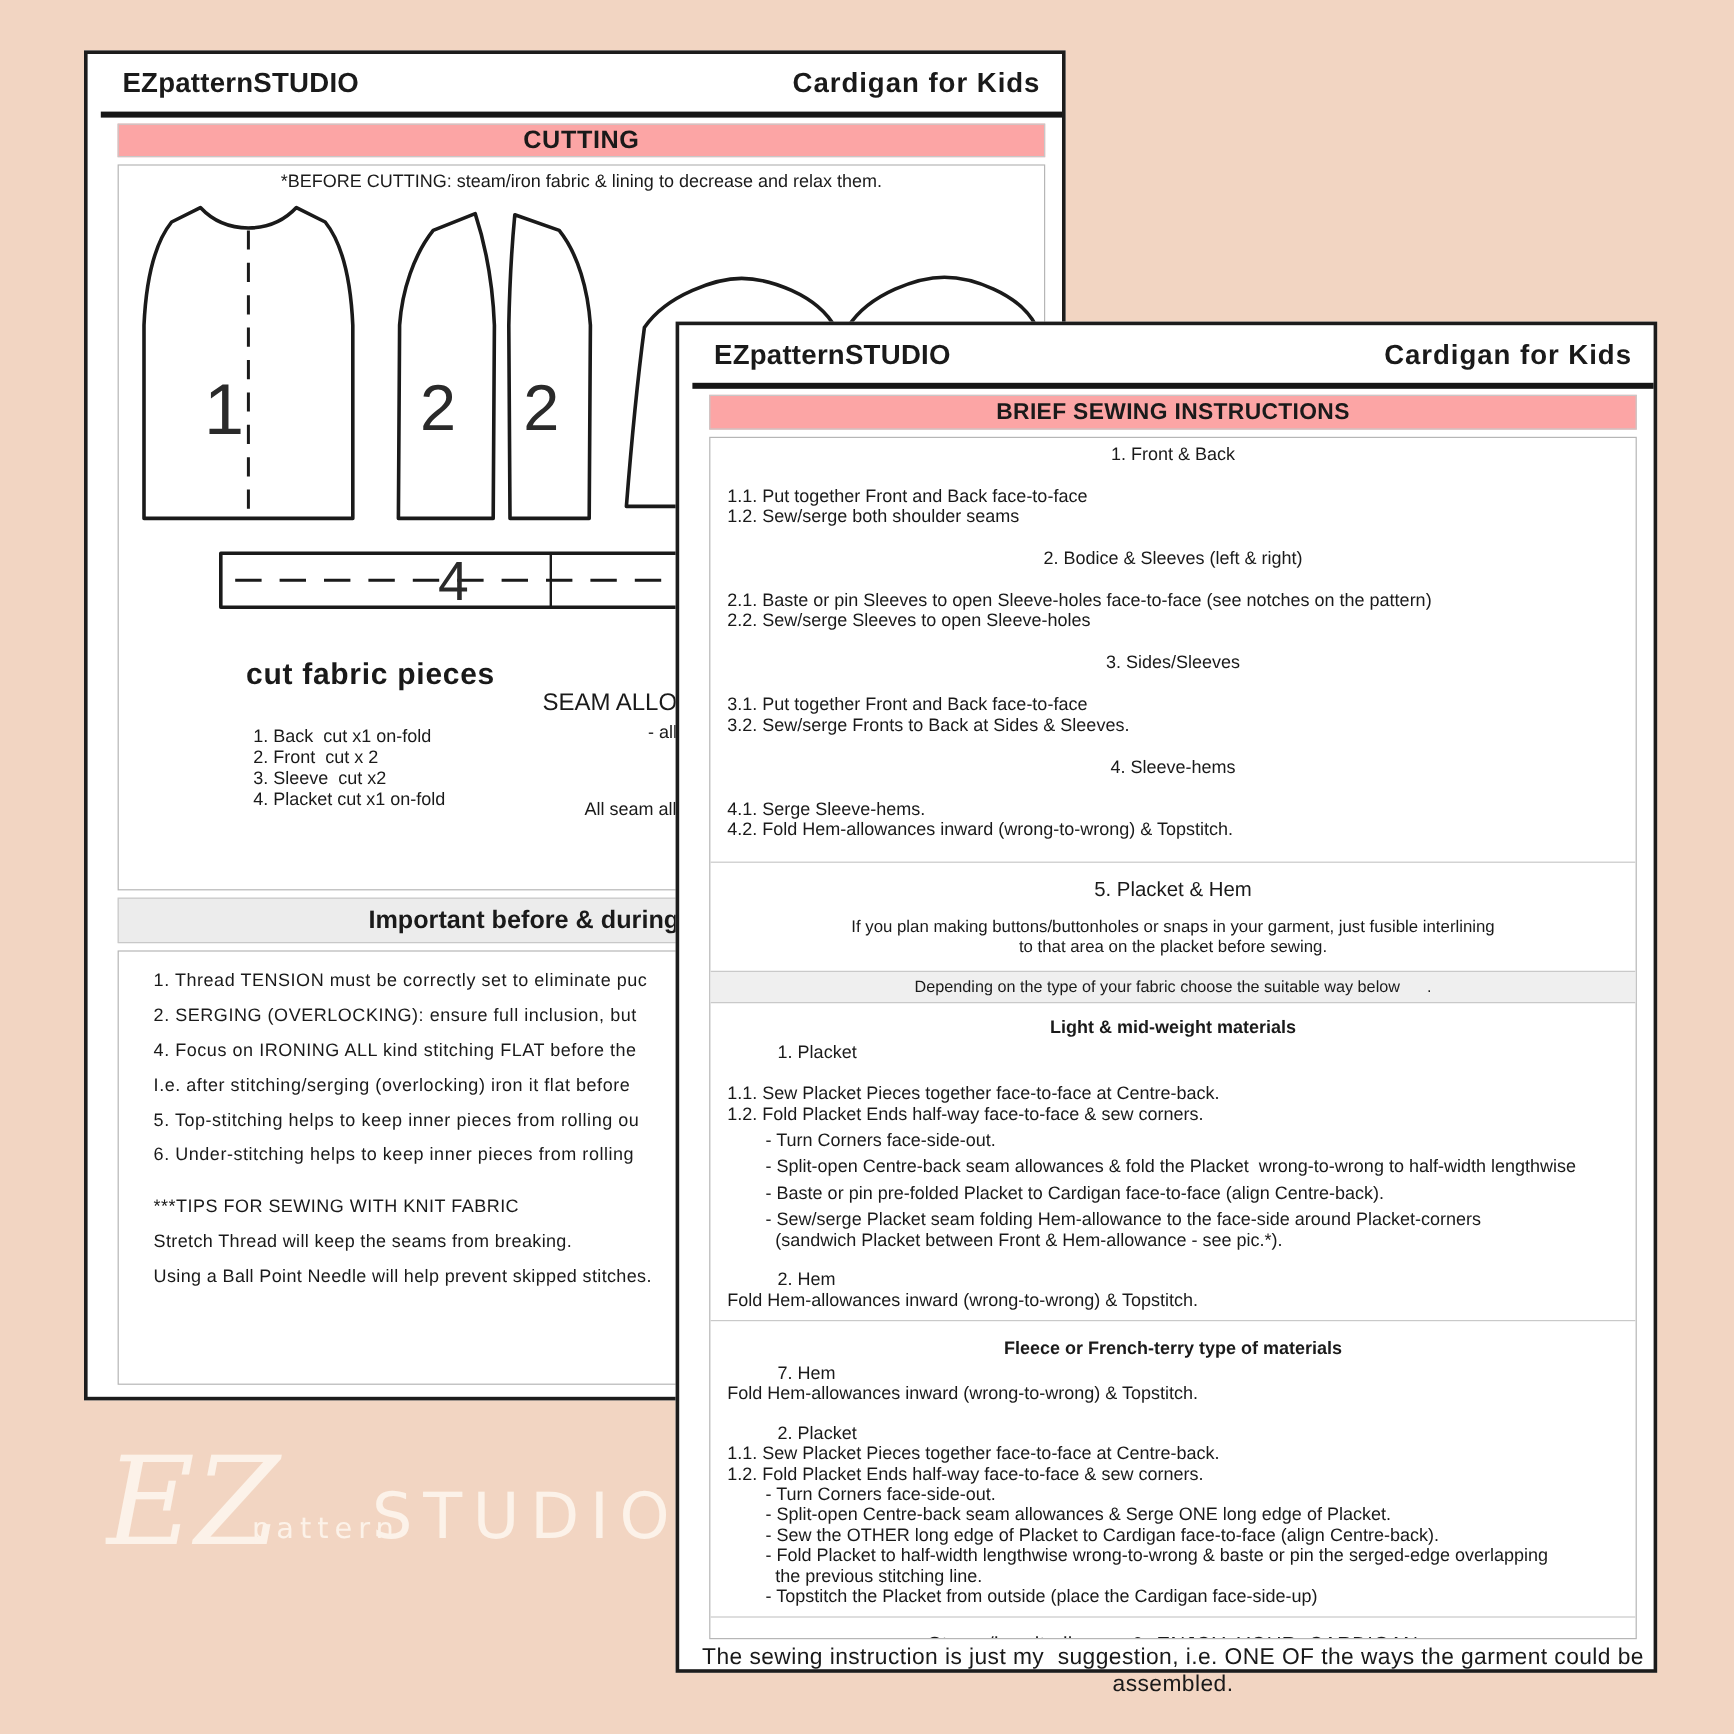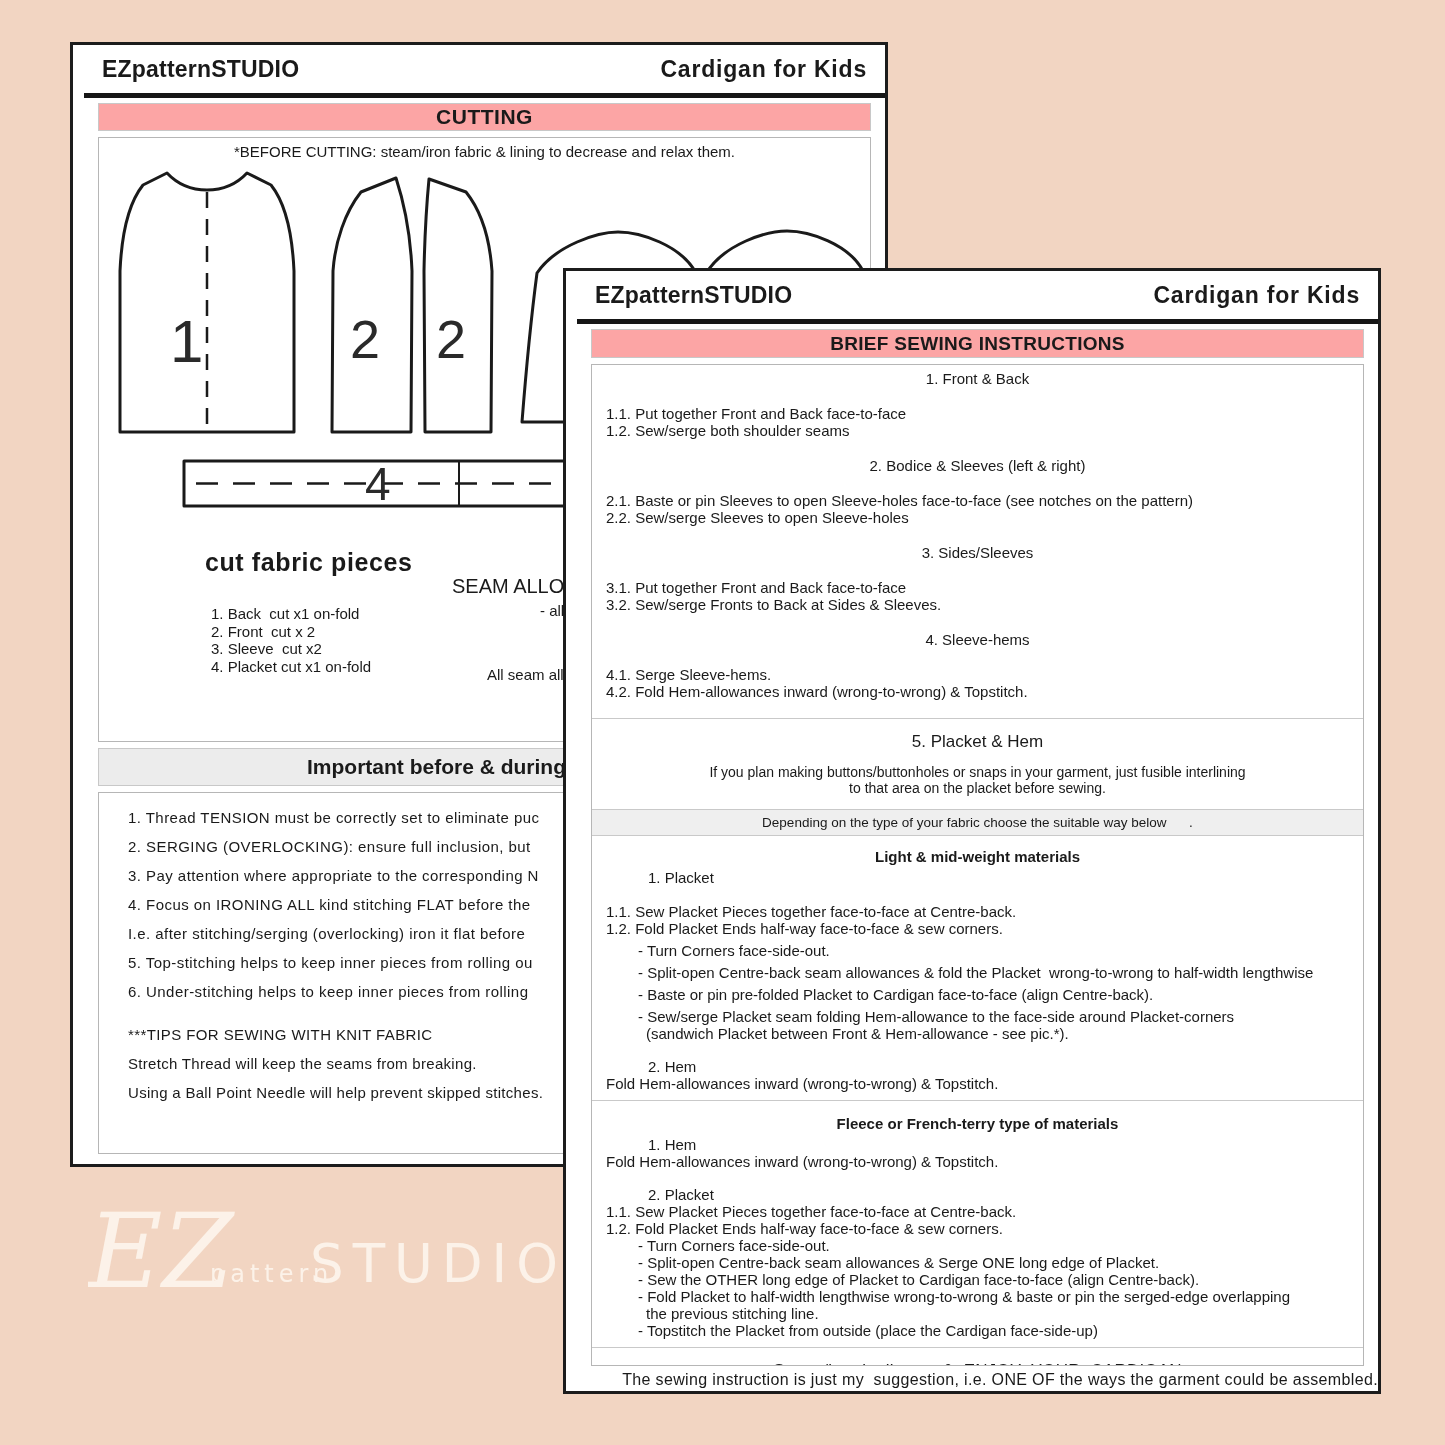--- a/index.html
+++ b/index.html
@@ -62,21 +62,21 @@
   .matsec{padding:12px 14px 8px;}
   .matsec.bt{border-top:1px solid #c9c9c9;padding-top:14px;}
   .mat-h{text-align:center;font-size:15px;font-weight:bold;margin:0 0 4px;}
   .ind1{margin-left:42px;}
   .sp-after{margin-bottom:17px;}
   .sp-before{margin-top:16px;}
   .dash{margin-left:32px;}
   .dash.roomy{margin-top:5px;}
   .dash2{margin-left:40px;}
   .closing{border-top:1px solid #c9c9c9;padding:13px 0 12px;text-align:center;font-size:17px;letter-spacing:.2px;}
-  .footer-note{margin-top:5px;text-align:right;font-size:16px;letter-spacing:.35px;}
+  .footer-note{margin-top:5px;text-align:center;font-size:19px;letter-spacing:.35px;}
 
   .watermark{position:absolute;left:88px;top:1192px;width:470px;height:118px;opacity:.93;}
   .watermark text{fill:#fdf5ec;}
   .wm-ez{font-family:"DejaVu Serif",serif;font-style:italic;font-size:102px;}
   .wm-pattern{font-family:"DejaVu Sans",sans-serif;font-size:24px;letter-spacing:5px;}
   .wm-studio{font-family:"DejaVu Sans",sans-serif;font-size:53px;letter-spacing:9px;}
 </style>
 </head>
 <body>
 
@@ -127,21 +127,20 @@
       <span class="frag" style="left:388px;top:528px;">All seam all</span>
       <span class="frag" style="left:473px;top:546px;">ad</span>
     </div>
 
     <div class="impband t">Important before &amp; during</div>
 
     <div class="ibox box2">
       <div class="inner">
         <p class="imp-line t">1. Thread TENSION must be correctly set to eliminate puc</p>
         <p class="imp-line t">2.  SERGING (OVERLOCKING): ensure full inclusion, but</p>
-        <p class="imp-line t">3. Pay attention where appropriate to the corresponding N</p>
         <p class="imp-line t">4. Focus on IRONING ALL kind stitching FLAT before the</p>
         <p class="imp-line t">I.e. after stitching/serging (overlocking) iron it flat before</p>
         <p class="imp-line t">5. Top-stitching helps to keep inner pieces from rolling ou</p>
         <p class="imp-line t">6. Under-stitching helps to keep inner pieces from rolling</p>
         <p class="tips-title t">***TIPS FOR SEWING WITH KNIT FABRIC</p>
         <p class="tip-line t">Stretch Thread will keep the seams from breaking.</p>
         <p class="tip-line t">Using a Ball Point Needle will help prevent skipped stitches.</p>
       </div>
     </div>
   </div>
@@ -196,21 +195,21 @@
         <div class="fp-l dash roomy t">- Split-open Centre-back seam allowances &amp; fold the Placket  wrong-to-wrong to half-width lengthwise</div>
         <div class="fp-l dash roomy t">- Baste or pin pre-folded Placket to Cardigan face-to-face (align Centre-back).</div>
         <div class="fp-l dash roomy t">- Sew/serge Placket seam folding Hem-allowance to the face-side around Placket-corners</div>
         <div class="fp-l dash2 roomy t">(sandwich Placket between Front &amp; Hem-allowance - see pic.*).</div>
         <div class="fp-l ind1 sp-before t">2. Hem</div>
         <div class="fp-l t">Fold Hem-allowances inward (wrong-to-wrong) &amp; Topstitch.</div>
       </div>
 
       <div class="matsec bt">
         <div class="mat-h t">Fleece or French-terry type of materials</div>
-        <div class="fp-l ind1 t">1. Hem</div>
+        <div class="fp-l ind1 t">7. Hem</div>
         <div class="fp-l t">Fold Hem-allowances inward (wrong-to-wrong) &amp; Topstitch.</div>
         <div class="fp-l ind1 sp-before t">2. Placket</div>
         <div class="fp-l t">1.1. Sew Placket Pieces together face-to-face at Centre-back.</div>
         <div class="fp-l t">1.2. Fold Placket Ends half-way face-to-face &amp; sew corners.</div>
         <div class="fp-l dash t">- Turn Corners face-side-out.</div>
         <div class="fp-l dash t">- Split-open Centre-back seam allowances &amp; Serge ONE long edge of Placket.</div>
         <div class="fp-l dash t">- Sew the OTHER long edge of Placket to Cardigan face-to-face (align Centre-back).</div>
         <div class="fp-l dash t">- Fold Placket to half-width lengthwise wrong-to-wrong &amp; baste or pin the serged-edge overlapping</div>
         <div class="fp-l dash2 t">the previous stitching line.</div>
         <div class="fp-l dash t">- Topstitch the Placket from outside (place the Cardigan face-side-up)</div>

